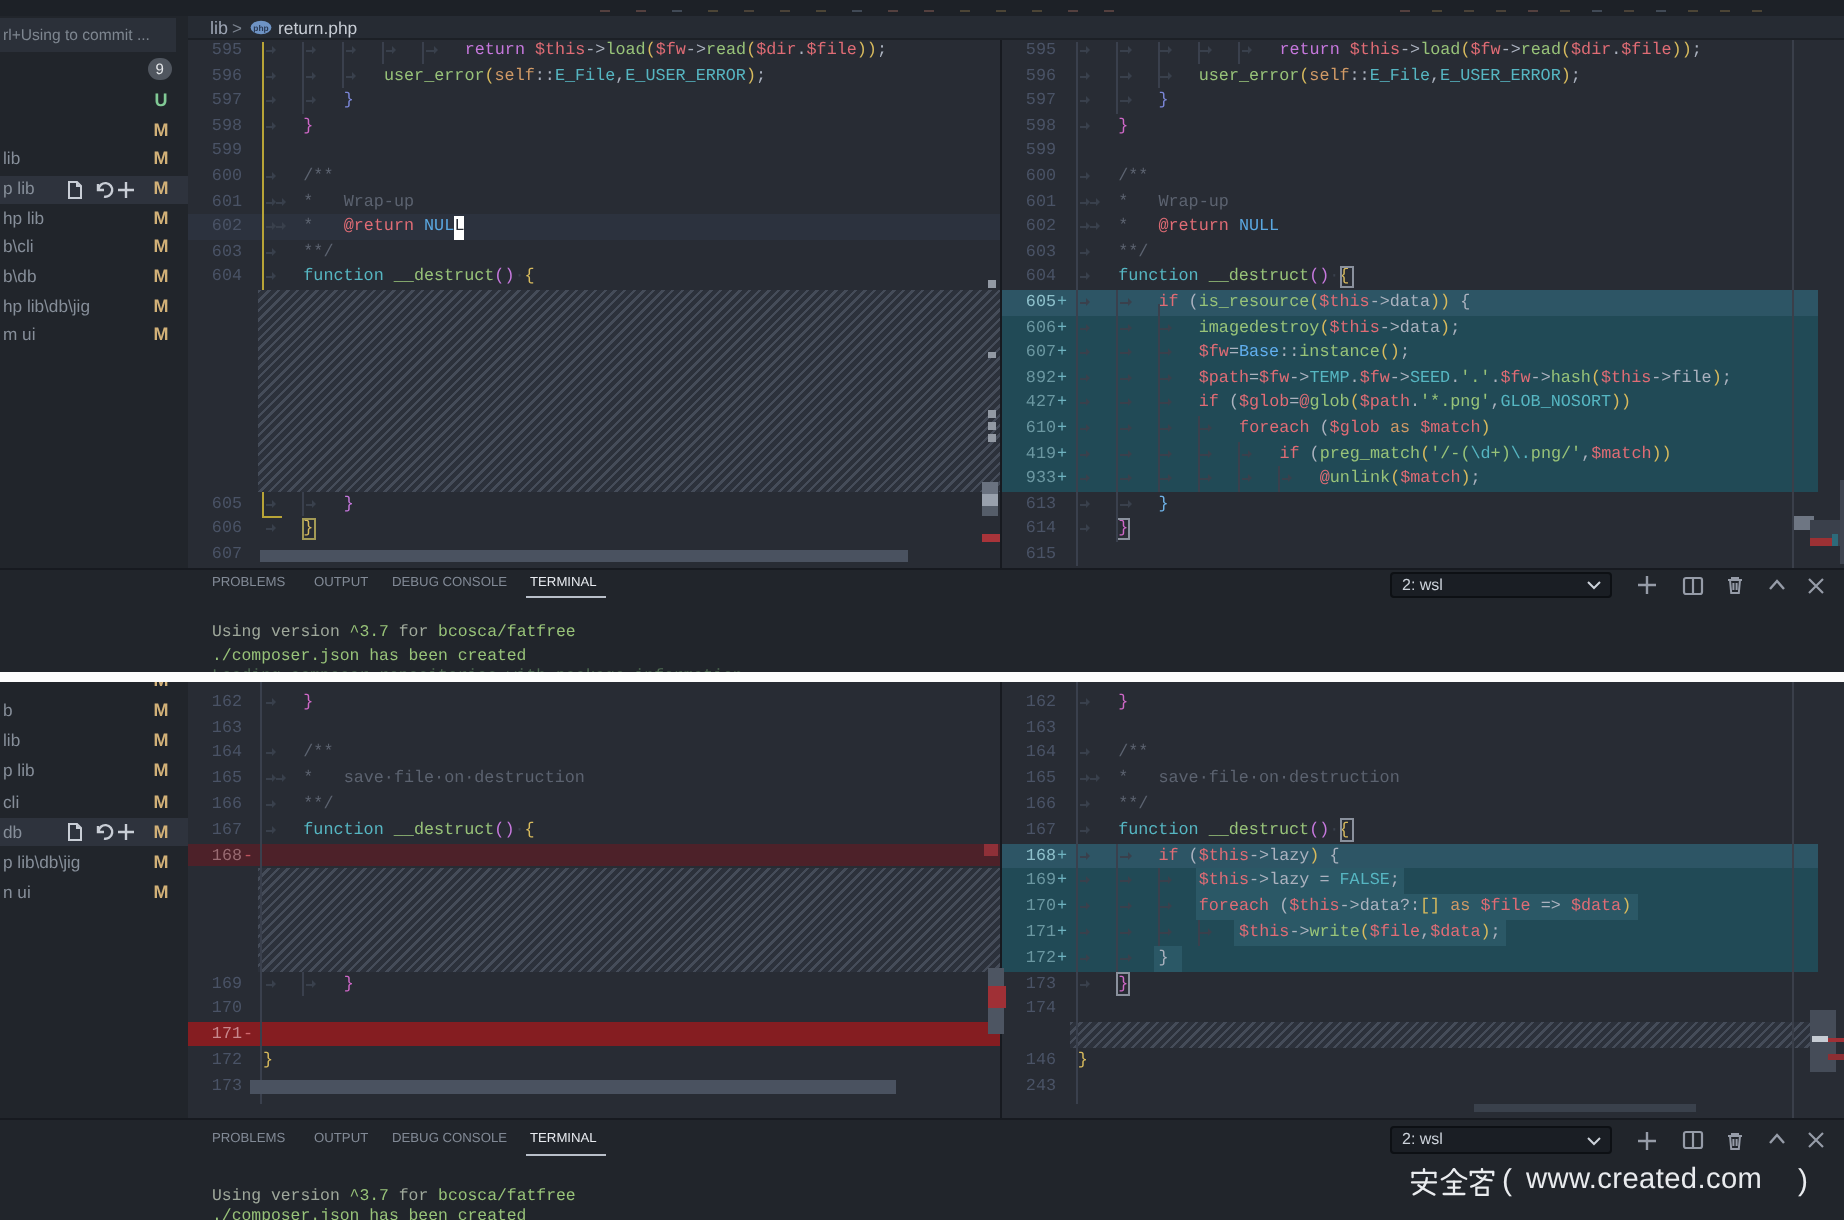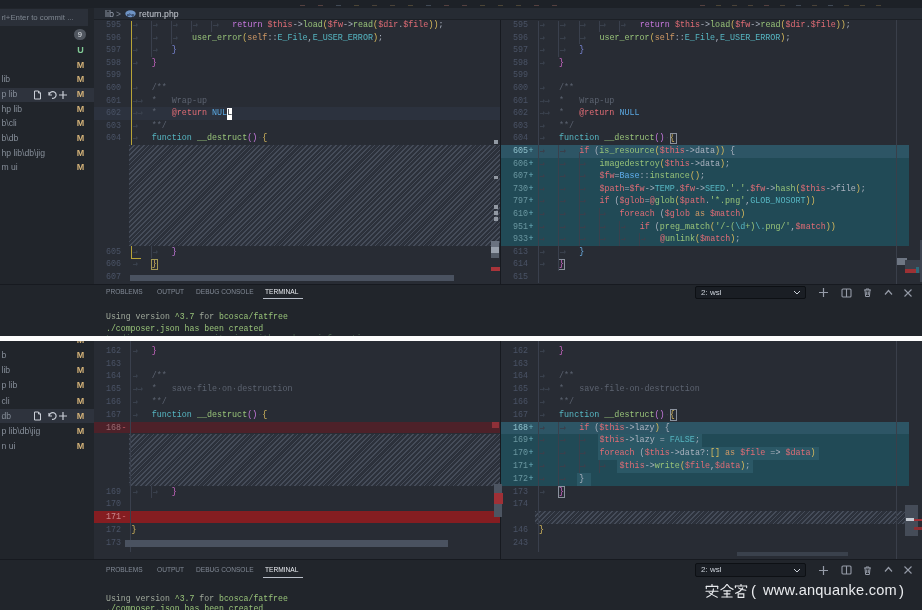--- a/index.html
+++ b/index.html
@@ -24,21 +24,21 @@
 <div style="position:absolute;left:764px;top:4.5px;width:5px;height:1.5px;background:#54403f;"></div>
 <div style="position:absolute;left:780px;top:4.5px;width:5px;height:1.5px;background:#4a4238;"></div>
 <div style="position:absolute;left:796px;top:4.5px;width:5px;height:1.5px;background:#414a56;"></div>
 <div style="position:absolute;left:812px;top:4.5px;width:5px;height:1.5px;background:#4a4238;"></div>
 <div style="position:absolute;left:828px;top:4.5px;width:5px;height:1.5px;background:#414a56;"></div>
 <div style="position:absolute;left:844px;top:4.5px;width:5px;height:1.5px;background:#4c4536;"></div>
 <div style="position:absolute;left:860px;top:4.5px;width:5px;height:1.5px;background:#4c4536;"></div>
 <div style="position:absolute;left:876px;top:4.5px;width:5px;height:1.5px;background:#4c4536;"></div>
 <div style="position:absolute;left:0px;top:8px;width:94px;height:275.5px;background:#21252b;"></div>
 <div style="position:absolute;left:0px;top:8.5px;width:87.5px;height:17.5px;background:#2b3039;"></div>
-<div style="position:absolute;left:1.5px;top:12px;height:11px;line-height:11px;font-size:7.8px;color:#7e8690;white-space:pre;">rl+Enter to commit ...</div>
+<div style="position:absolute;left:1.5px;top:12px;height:11px;line-height:11px;font-size:7.8px;color:#7e8690;white-space:pre;">rl+Using to commit ...</div>
 <div style="position:absolute;left:74px;top:28.5px;width:11.6px;height:11.6px;border-radius:6px;background:#50565f;text-align:center;line-height:11.6px;font-size:7.5px;color:#e4e7ea;">9</div>
 <div style="position:absolute;left:73px;top:45.3px;width:15px;height:11px;line-height:11px;font-size:9px;font-weight:700;text-align:center;color:#81c995;">U</div>
 <div style="position:absolute;left:73px;top:59.6px;width:15px;height:11px;line-height:11px;font-size:9px;font-weight:700;text-align:center;color:#d2b178;">M</div>
 <div style="position:absolute;left:1.5px;top:74.3px;height:11px;line-height:11px;font-size:8.6px;color:#868e99;white-space:pre;">lib</div>
 <div style="position:absolute;left:73px;top:74.3px;width:15px;height:11px;line-height:11px;font-size:9px;font-weight:700;text-align:center;color:#d2b178;">M</div>
 <div style="position:absolute;left:0px;top:87.55px;width:94px;height:14.5px;background:#2e333d;"></div>
 <div style="position:absolute;left:1.5px;top:89.3px;height:11px;line-height:11px;font-size:8.6px;color:#868e99;white-space:pre;">p lib</div>
 <div style="position:absolute;left:73px;top:89.3px;width:15px;height:11px;line-height:11px;font-size:9px;font-weight:700;text-align:center;color:#d2b178;">M</div>
 <svg style="position:absolute;left:32.5px;top:89.8px" width="9" height="10" viewBox="0 0 9 10">
       <path d="M1.5 1 H5.5 L7.5 3 V9 H1.5 Z" fill="none" stroke="#c9ced6" stroke-width="1"></path>
@@ -188,27 +188,27 @@
 <div style="position:absolute;left:501px;top:133.3px;width:27px;height:11px;line-height:11px;font-family:&quot;Liberation Mono&quot;,monospace;font-size:8.4px;text-align:right;color:#4a5366;white-space:pre;">604</div>
 <div style="position:absolute;left:539.9px;top:138.3px;width:3.6px;height:1px;background:#39404c;"></div>
 <div style="position:absolute;left:543.3px;top:136.3px;width:0;height:0;border-left:2.5px solid #39404c;border-top:2.5px solid transparent;border-bottom:2.5px solid transparent;"></div>
 <div style="position:absolute;left:559.0631999999999px;top:133.3px;height:11px;line-height:11px;font-family:&quot;Liberation Mono&quot;,monospace;font-size:8.4px;white-space:pre;"><span style="color:#56b6c2">function</span><span style="color:#abb2bf"> </span><span style="color:#98c379">__destruct</span><span style="color:#c678dd">()</span><span style="color:#39404c">·</span><span style="color:#d7ba5d">{</span></div>
 <div style="position:absolute;left:501px;top:145.9px;width:27px;height:11px;line-height:11px;font-family:&quot;Liberation Mono&quot;,monospace;font-size:8.4px;text-align:right;color:#8fc1cc;white-space:pre;">605</div>
 <div style="position:absolute;left:528.5px;top:145.9px;height:11px;line-height:11px;font-family:&quot;Liberation Mono&quot;,monospace;font-size:8.4px;color:#6fb3c0;">+</div>
 <div style="position:absolute;left:501px;top:158.5px;width:27px;height:11px;line-height:11px;font-family:&quot;Liberation Mono&quot;,monospace;font-size:8.4px;text-align:right;color:#6b97a1;white-space:pre;">606</div>
 <div style="position:absolute;left:528.5px;top:158.5px;height:11px;line-height:11px;font-family:&quot;Liberation Mono&quot;,monospace;font-size:8.4px;color:#6fb3c0;">+</div>
 <div style="position:absolute;left:501px;top:171.1px;width:27px;height:11px;line-height:11px;font-family:&quot;Liberation Mono&quot;,monospace;font-size:8.4px;text-align:right;color:#6b97a1;white-space:pre;">607</div>
 <div style="position:absolute;left:528.5px;top:171.1px;height:11px;line-height:11px;font-family:&quot;Liberation Mono&quot;,monospace;font-size:8.4px;color:#6fb3c0;">+</div>
-<div style="position:absolute;left:501px;top:183.7px;width:27px;height:11px;line-height:11px;font-family:&quot;Liberation Mono&quot;,monospace;font-size:8.4px;text-align:right;color:#6b97a1;white-space:pre;">730</div>
+<div style="position:absolute;left:501px;top:183.7px;width:27px;height:11px;line-height:11px;font-family:&quot;Liberation Mono&quot;,monospace;font-size:8.4px;text-align:right;color:#6b97a1;white-space:pre;">892</div>
 <div style="position:absolute;left:528.5px;top:183.7px;height:11px;line-height:11px;font-family:&quot;Liberation Mono&quot;,monospace;font-size:8.4px;color:#6fb3c0;">+</div>
-<div style="position:absolute;left:501px;top:196.3px;width:27px;height:11px;line-height:11px;font-family:&quot;Liberation Mono&quot;,monospace;font-size:8.4px;text-align:right;color:#6b97a1;white-space:pre;">797</div>
+<div style="position:absolute;left:501px;top:196.3px;width:27px;height:11px;line-height:11px;font-family:&quot;Liberation Mono&quot;,monospace;font-size:8.4px;text-align:right;color:#6b97a1;white-space:pre;">427</div>
 <div style="position:absolute;left:528.5px;top:196.3px;height:11px;line-height:11px;font-family:&quot;Liberation Mono&quot;,monospace;font-size:8.4px;color:#6fb3c0;">+</div>
 <div style="position:absolute;left:501px;top:208.9px;width:27px;height:11px;line-height:11px;font-family:&quot;Liberation Mono&quot;,monospace;font-size:8.4px;text-align:right;color:#6b97a1;white-space:pre;">610</div>
 <div style="position:absolute;left:528.5px;top:208.9px;height:11px;line-height:11px;font-family:&quot;Liberation Mono&quot;,monospace;font-size:8.4px;color:#6fb3c0;">+</div>
-<div style="position:absolute;left:501px;top:221.5px;width:27px;height:11px;line-height:11px;font-family:&quot;Liberation Mono&quot;,monospace;font-size:8.4px;text-align:right;color:#6b97a1;white-space:pre;">951</div>
+<div style="position:absolute;left:501px;top:221.5px;width:27px;height:11px;line-height:11px;font-family:&quot;Liberation Mono&quot;,monospace;font-size:8.4px;text-align:right;color:#6b97a1;white-space:pre;">419</div>
 <div style="position:absolute;left:528.5px;top:221.5px;height:11px;line-height:11px;font-family:&quot;Liberation Mono&quot;,monospace;font-size:8.4px;color:#6fb3c0;">+</div>
 <div style="position:absolute;left:501px;top:234.1px;width:27px;height:11px;line-height:11px;font-family:&quot;Liberation Mono&quot;,monospace;font-size:8.4px;text-align:right;color:#6b97a1;white-space:pre;">933</div>
 <div style="position:absolute;left:528.5px;top:234.1px;height:11px;line-height:11px;font-family:&quot;Liberation Mono&quot;,monospace;font-size:8.4px;color:#6fb3c0;">+</div>
 <div style="position:absolute;left:501px;top:246.7px;width:27px;height:11px;line-height:11px;font-family:&quot;Liberation Mono&quot;,monospace;font-size:8.4px;text-align:right;color:#4a5366;white-space:pre;">613</div>
 <div style="position:absolute;left:501px;top:259.3px;width:27px;height:11px;line-height:11px;font-family:&quot;Liberation Mono&quot;,monospace;font-size:8.4px;text-align:right;color:#4a5366;white-space:pre;">614</div>
 <div style="position:absolute;left:501px;top:271.9px;width:27px;height:11px;line-height:11px;font-family:&quot;Liberation Mono&quot;,monospace;font-size:8.4px;text-align:right;color:#4a5366;white-space:pre;">615</div>
 <div style="position:absolute;left:539.9px;top:150.9px;width:3.6px;height:1px;background:#39404c;"></div>
 <div style="position:absolute;left:543.3px;top:148.9px;width:0;height:0;border-left:2.5px solid #39404c;border-top:2.5px solid transparent;border-bottom:2.5px solid transparent;"></div>
 <div style="position:absolute;left:560.1px;top:150.9px;width:3.6px;height:1px;background:#39404c;"></div>
 <div style="position:absolute;left:563.5px;top:148.9px;width:0;height:0;border-left:2.5px solid #39404c;border-top:2.5px solid transparent;border-bottom:2.5px solid transparent;"></div>
@@ -598,14 +598,14 @@
         <path d="M7 0.5 V1.7"></path>
         <path d="M1.4 2 H12.6"></path>
         <path d="M1.4 2 V3.6"></path>
         <path d="M12.6 2 V3.6"></path>
         <path d="M4.6 3.9 C6.2 5.2 8.8 6 11.8 6.2"></path>
         <path d="M8.8 3.9 C7.4 6.3 4.8 8.3 1.6 9.3"></path>
         <path d="M4.2 9.8 H9.8 V13.4 H4.2 Z"></path>
       </g>
     </svg>
 <div style="position:absolute;left:751px;top:580.5px;height:19px;line-height:19px;font-size:15px;color:#e9ebee;white-space:pre;">(</div>
-<div style="position:absolute;left:763px;top:581.0px;height:19px;line-height:19px;font-size:14.6px;color:#e9ebee;letter-spacing:.2px;white-space:pre;">www.anquanke.com</div>
+<div style="position:absolute;left:763px;top:581.0px;height:19px;line-height:19px;font-size:14.6px;color:#e9ebee;letter-spacing:.2px;white-space:pre;">www.created.com</div>
 <div style="position:absolute;left:899px;top:580.5px;height:19px;line-height:19px;font-size:15px;color:#e9ebee;white-space:pre;">)</div>
 </div>
 </body></html>

